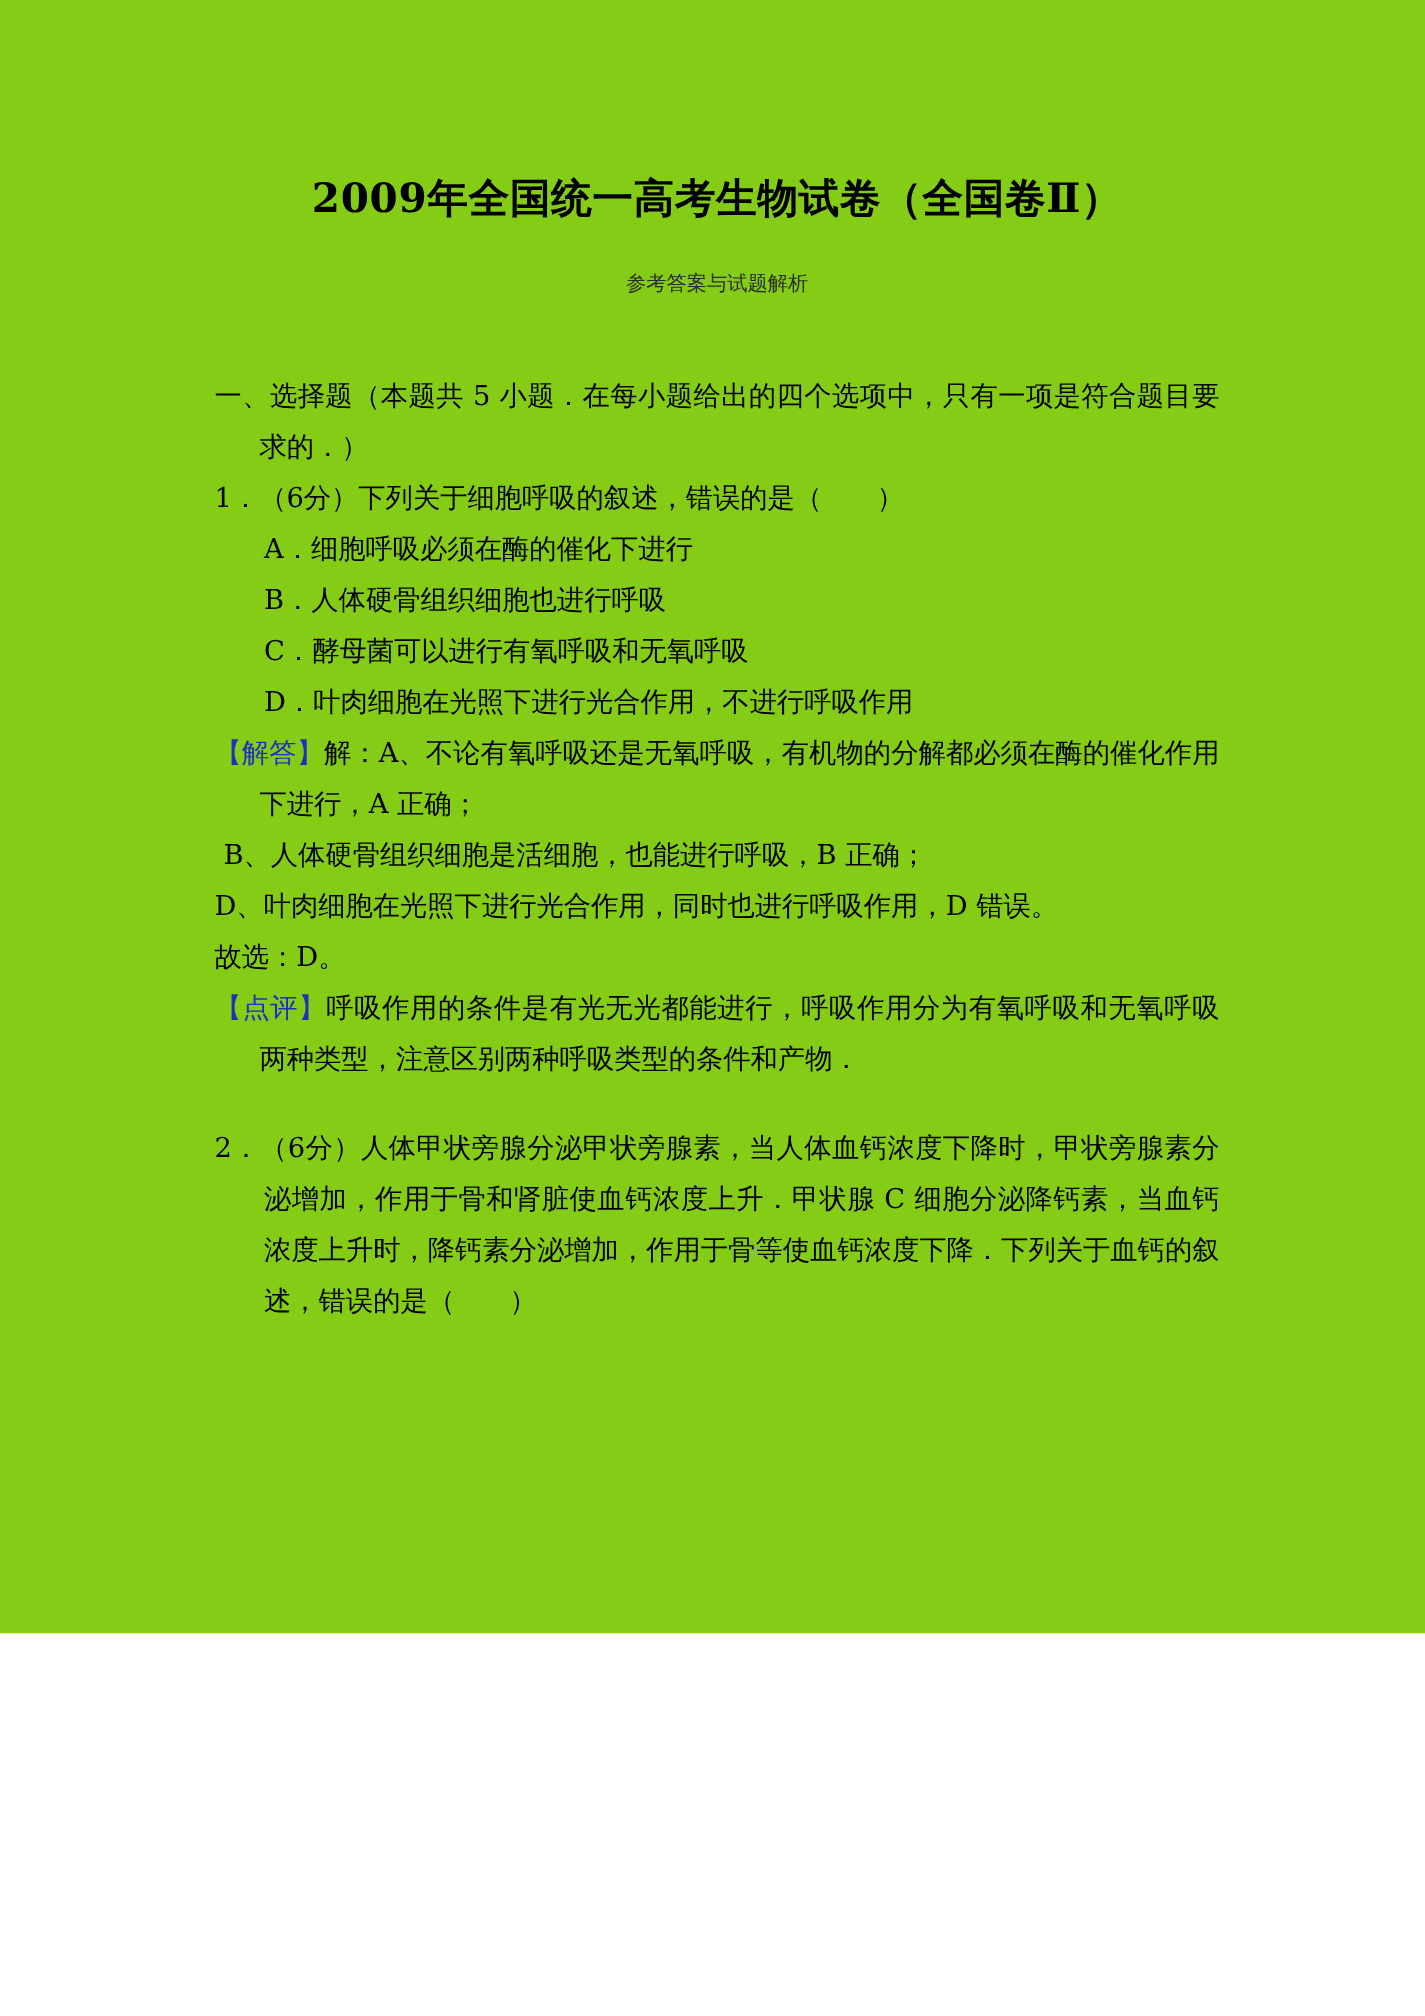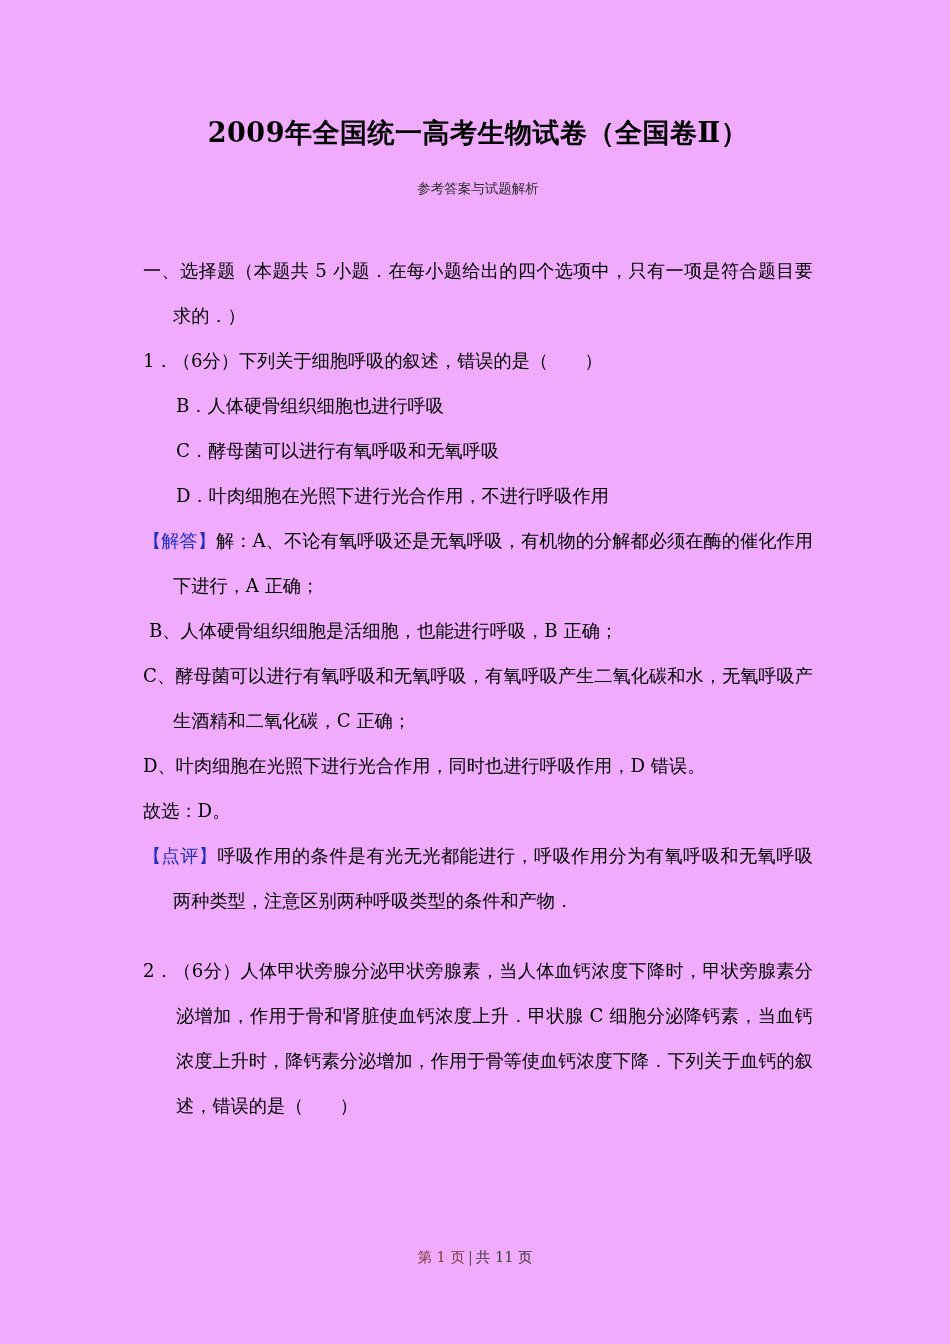--- a/index.html
+++ b/index.html
@@ -7,23 +7,23 @@
     padding: 0;
     background: #ffffff;
   }
   body {
     font-family: "DejaVu Serif", "Liberation Serif", serif;
     color: #000000;
   }
   .page {
     position: relative;
     width: 950px;
-    height: 1344px;
+    height: 1089px;
     margin: 0 auto;
-    background: #f0abfc;
+    background: #84cc16;
     overflow: hidden;
     box-sizing: border-box;
   }
   .content {
     position: absolute;
     left: 143px;
     top: 0;
     width: 670px;
   }
 
@@ -43,21 +43,21 @@
     padding-top: 30px;
     text-align: center;
     font-size: 13.5px;
     font-weight: normal;
     color: #2b2b2b;
   }
 
   
   .block {
     font-size: 18.2px;
-    line-height: 45px;
+    line-height: 34px;
     text-align: justify;
     text-justify: inter-ideograph;
   }
   .sec-head {
     margin-top: 50px;
     padding-left: 0;
     text-indent: 0;
   }
   
   .hang {
@@ -108,31 +108,31 @@
   <div class="content">
 
     <h1 class="doc-title">2009年全国统一高考生物试卷（全国卷Ⅱ）</h1>
 
     <div class="doc-subtitle">参考答案与试题解析</div>
 
     <div class="block sec-head hang">一、选择题（本题共 5 小题．在每小题给出的四个选项中，只有一项是符合题目要求的．）</div>
 
     <div class="block hang-q">1．（6分）下列关于细胞呼吸的叙述，错误的是（　　）</div>
 
+    <div class="block opt">A．细胞呼吸必须在酶的催化下进行</div>
     <div class="block opt">B．人体硬骨组织细胞也进行呼吸</div>
     <div class="block opt">C．酵母菌可以进行有氧呼吸和无氧呼吸</div>
     <div class="block opt">D．叶肉细胞在光照下进行光合作用，不进行呼吸作用</div>
 
 
 
     <div class="block hang">
       <span class="tag">【解答】</span><span>解：A、不论有氧呼吸还是无氧呼吸，有机物的分解都必须在酶的催化作用下进行，A 正确；</span>
     </div>
     <div class="block indent-b">B、人体硬骨组织细胞是活细胞，也能进行呼吸，B 正确；</div>
-    <div class="block hang">C、酵母菌可以进行有氧呼吸和无氧呼吸，有氧呼吸产生二氧化碳和水，无氧呼吸产生酒精和二氧化碳，C 正确；</div>
     <div class="block flat">D、叶肉细胞在光照下进行光合作用，同时也进行呼吸作用，D 错误。</div>
     <div class="block flat">故选：D。</div>
 
     <div class="block hang">
       <span class="tag">【点评】</span><span>呼吸作用的条件是有光无光都能进行，呼吸作用分为有氧呼吸和无氧呼吸两种类型，注意区别两种呼吸类型的条件和产物．</span>
     </div>
 
     <div class="block hang-q gap-lg">2．（6分）人体甲状旁腺分泌甲状旁腺素，当人体血钙浓度下降时，甲状旁腺素分泌增加，作用于骨和肾脏使血钙浓度上升．甲状腺 C 细胞分泌降钙素，当血钙浓度上升时，降钙素分泌增加，作用于骨等使血钙浓度下降．下列关于血钙的叙述，错误的是（　　）</div>
 
 

